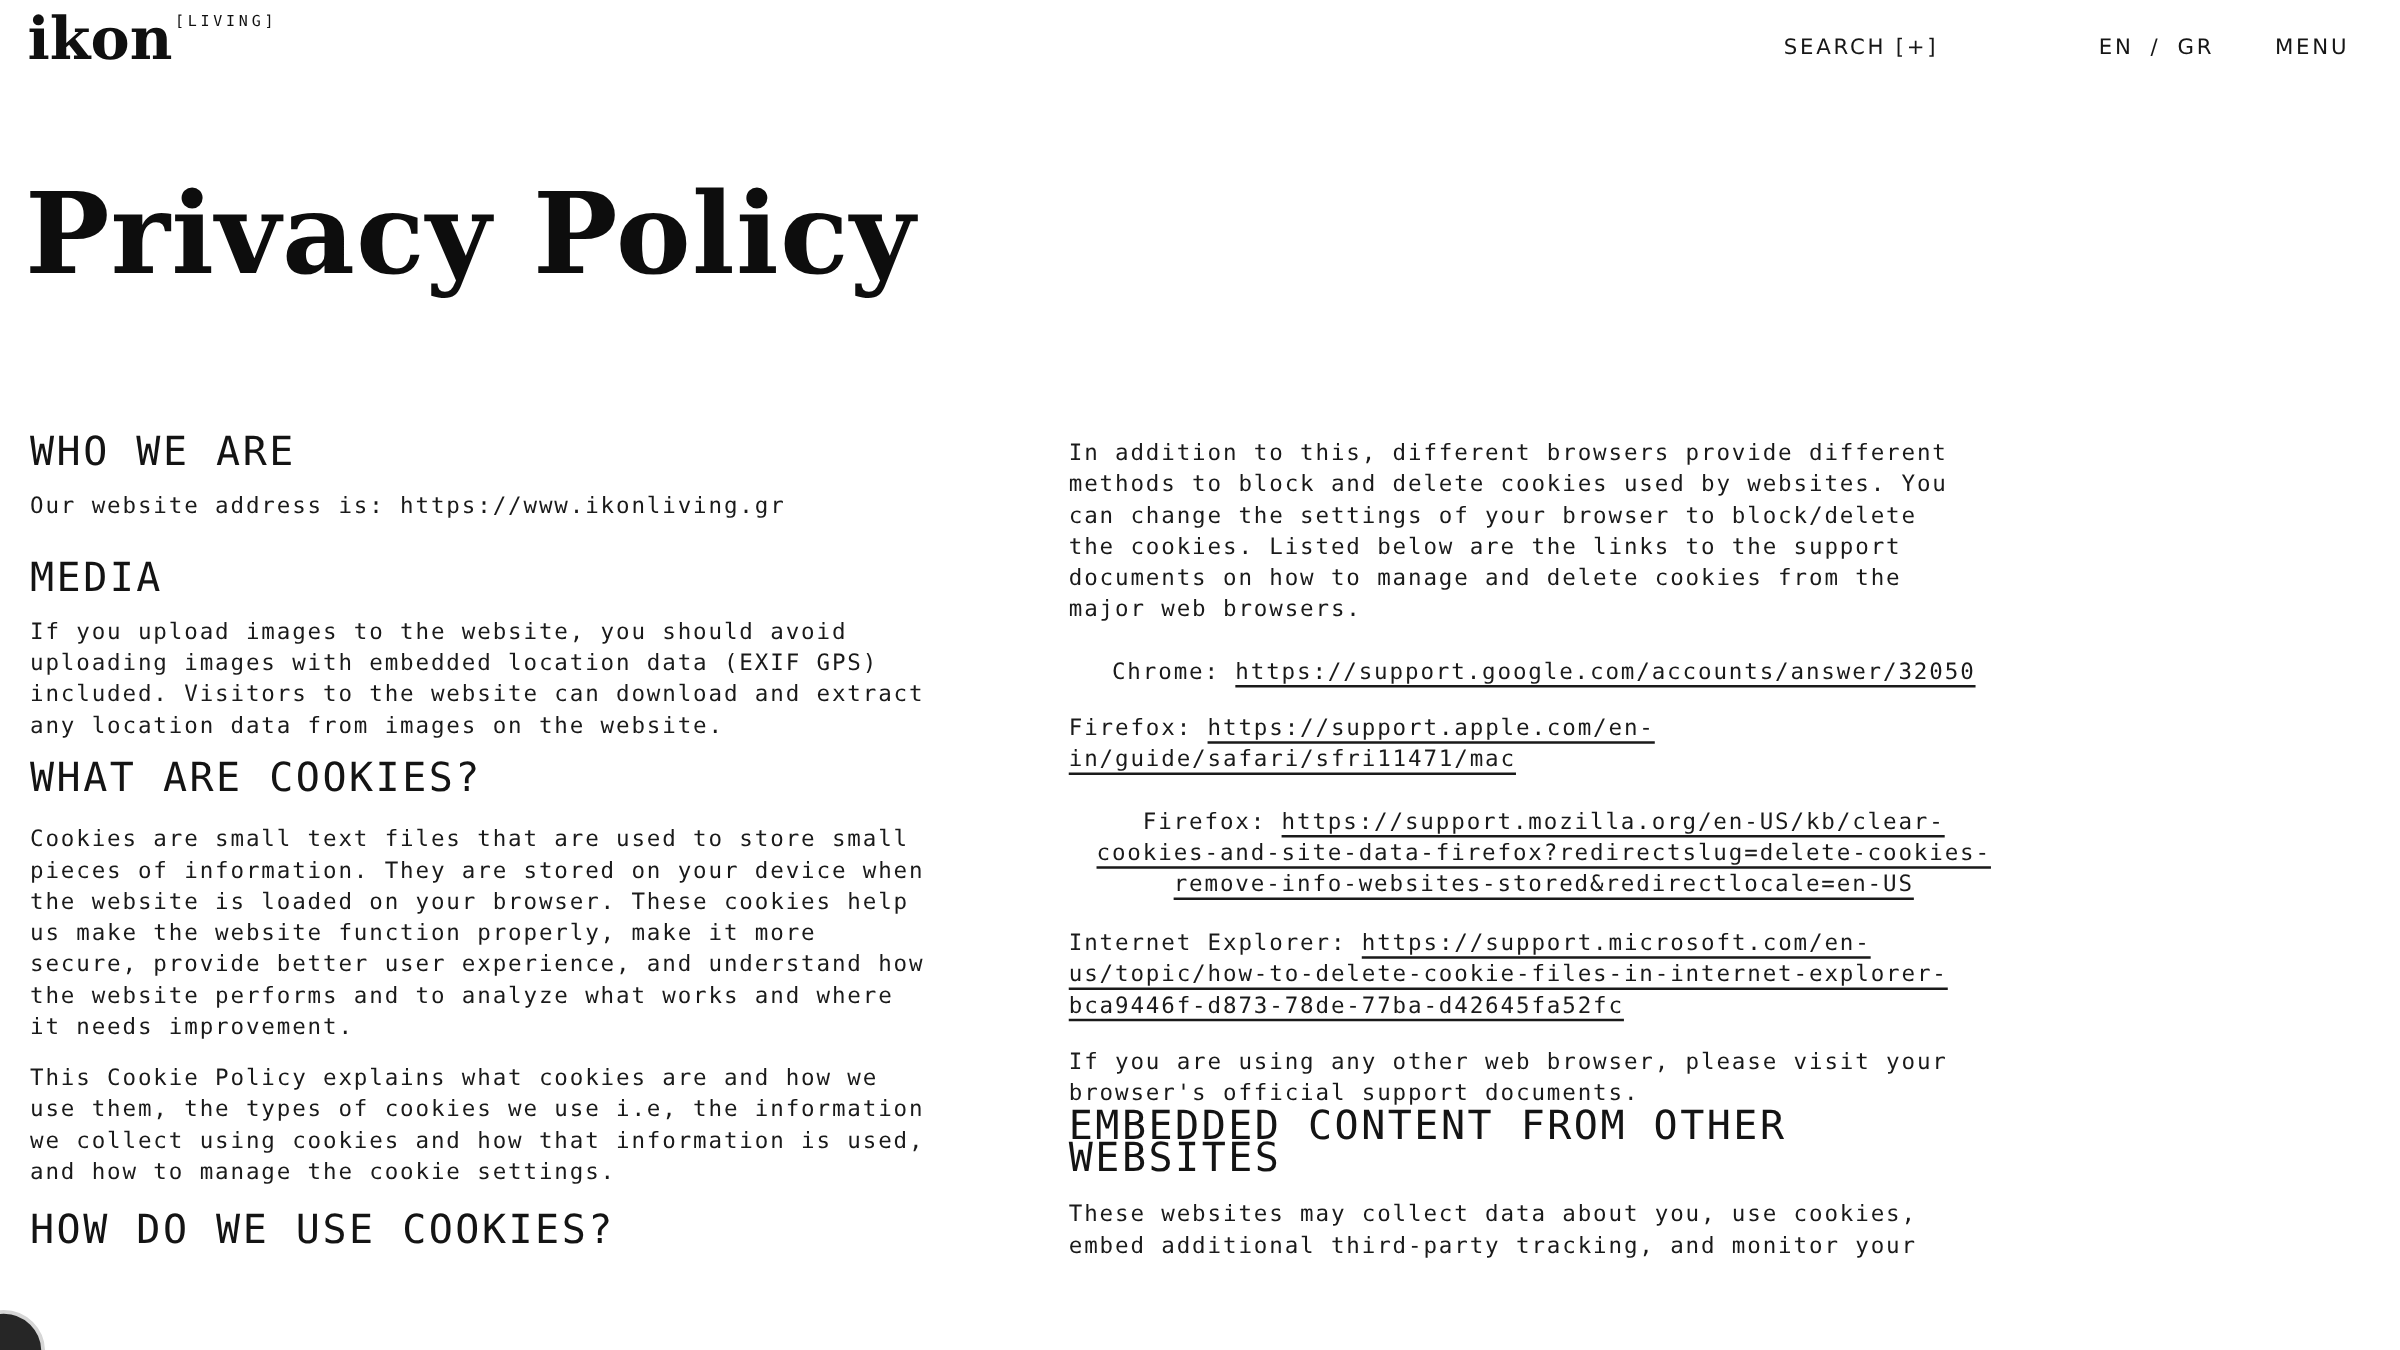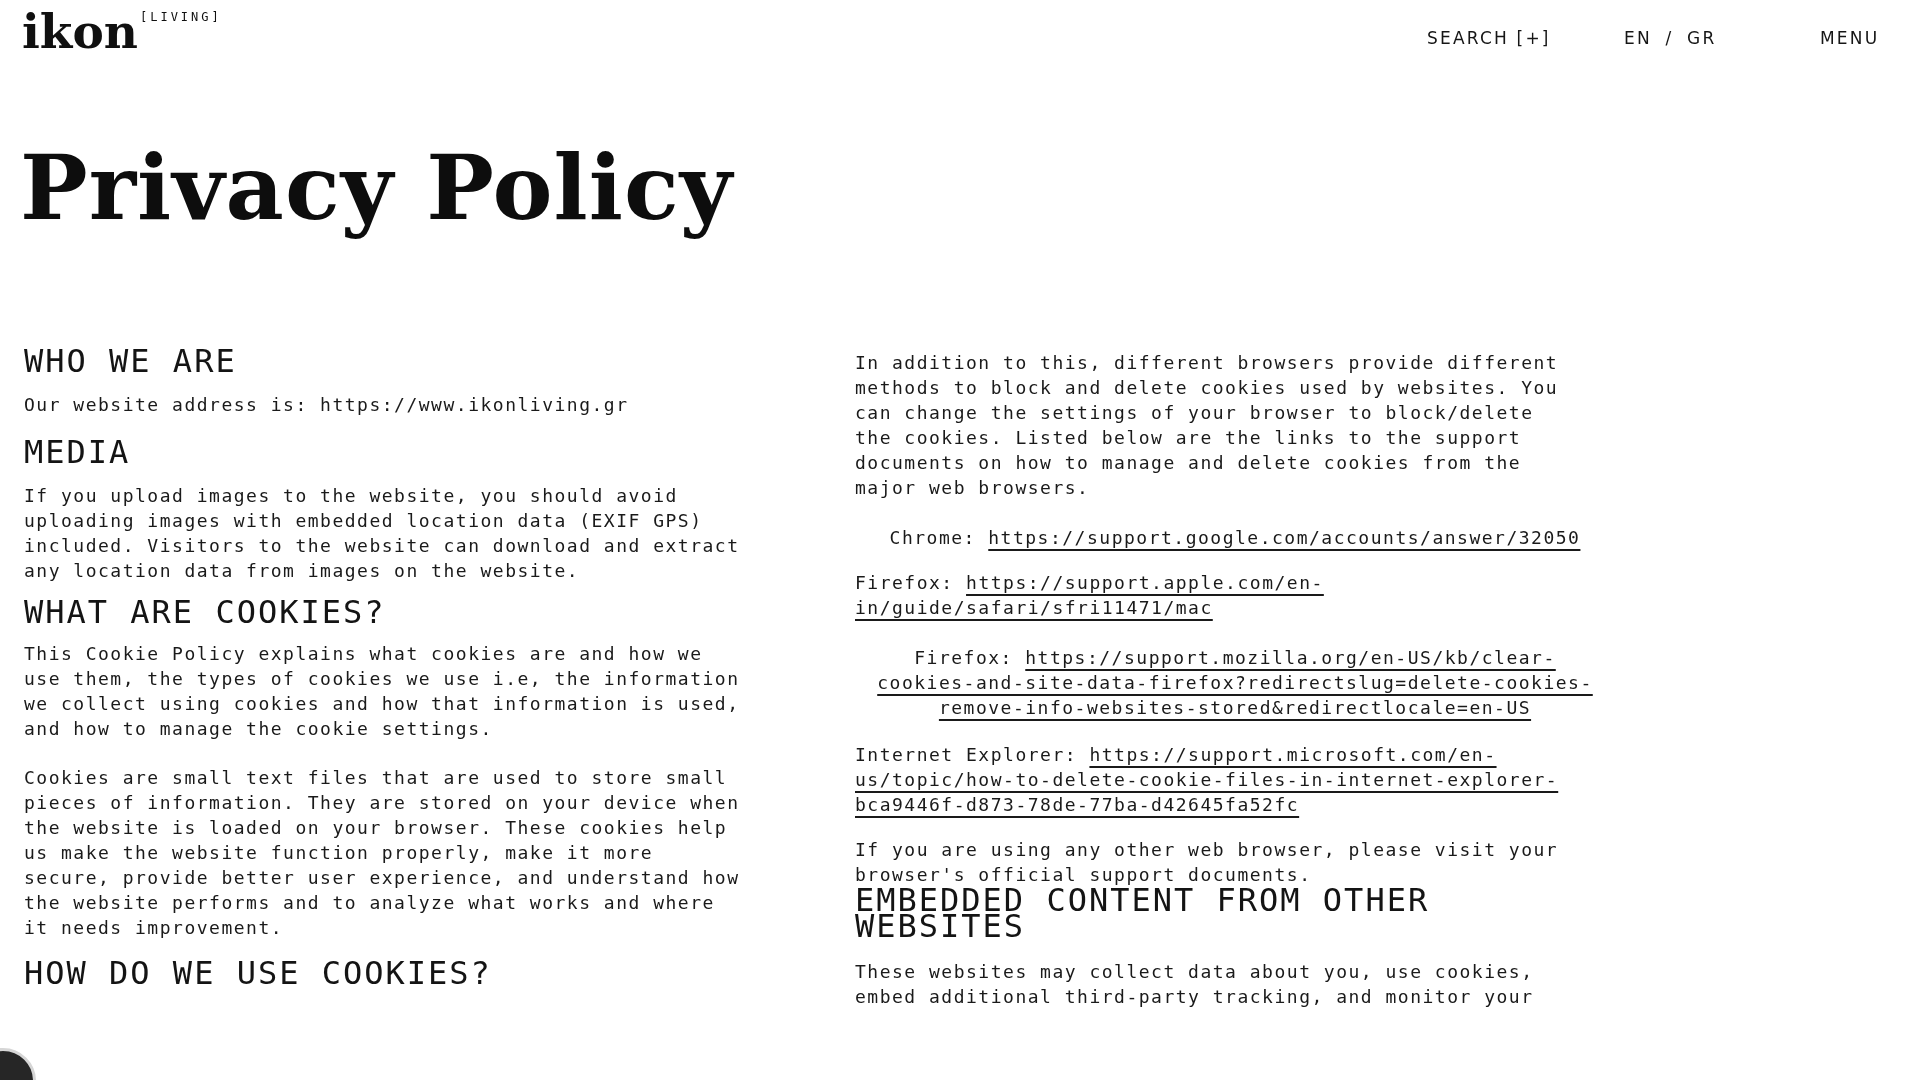--- a/index.html
+++ b/index.html
@@ -33,21 +33,21 @@
     top: 28px;
     font-family: "DejaVu Sans", "Liberation Sans", sans-serif;
     font-size: 17px;
     letter-spacing: 2.2px;
     color: #161616;
     cursor: pointer;
     white-space: nowrap;
     background: none; border: none;
   }
   .nav-search { left: 1427px; }
-  .nav-lang   { left: 1624px; cursor: default; }
+  .nav-lang   { left: 1679px; cursor: default; }
   .nav-lang .lang-link { cursor: pointer; }
   .nav-lang .lang-sep { margin: 0 6px; }
   .nav-menu   { left: 1820px; }
 
   
   .page-title {
     position: absolute;
     left: 20px;
     top: 138px;
     font-family: "DejaVu Serif", serif;
@@ -98,21 +98,21 @@
   .mt0  { margin-top: 0; }
   .mt10 { margin-top: 10px; }
   .mt12 { margin-top: 12px; }
   .mt15 { margin-top: 15px; }
   .mt16 { margin-top: 16px; }
   .mt18 { margin-top: 18px; }
   .mt20 { margin-top: 20px; }
   .mt22 { margin-top: 22px; }
   .mt24 { margin-top: 24px; }
   .mt25 { margin-top: 25px; text-align: center; }
-  .mt46 { margin-top: 22px; }
+  .mt46 { margin-top: 32px; }
 
   
   .floating-widget {
     position: absolute;
     left: -30px;
     bottom: -34px;
     width: 66px;
     height: 66px;
     border-radius: 50%;
     background: #262626;
@@ -145,31 +145,31 @@
     <h2 class="sec mt10">WHO WE ARE</h2>
     <p class="body mt18">Our website address is: https://www.ikonliving.gr</p>
 
     <h2 class="sec mt46">MEDIA</h2>
     <p class="body mt18">If you upload images to the website, you should avoid
 uploading images with embedded location data (EXIF GPS)
 included. Visitors to the website can download and extract
 any location data from images on the website.</p>
 
     <h2 class="sec mt16">WHAT ARE COOKIES?</h2>
-    <p class="body mt16">This Cookie Policy explains what cookies are and how we
-use them, the types of cookies we use i.e, the information
-we collect using cookies and how that information is used,
-and how to manage the cookie settings.</p>
     <p class="body mt24">Cookies are small text files that are used to store small
 pieces of information. They are stored on your device when
 the website is loaded on your browser. These cookies help
 us make the website function properly, make it more
 secure, provide better user experience, and understand how
 the website performs and to analyze what works and where
 it needs improvement.</p>
+    <p class="body mt16">This Cookie Policy explains what cookies are and how we
+use them, the types of cookies we use i.e, the information
+we collect using cookies and how that information is used,
+and how to manage the cookie settings.</p>
 
     <h2 class="sec mt20">HOW DO WE USE COOKIES?</h2>
   </section>
 
   <section class="col">
     <p class="body mt12">In addition to this, different browsers provide different
 methods to block and delete cookies used by websites. You
 can change the settings of your browser to block/delete
 the cookies. Listed below are the links to the support
 documents on how to manage and delete cookies from the

